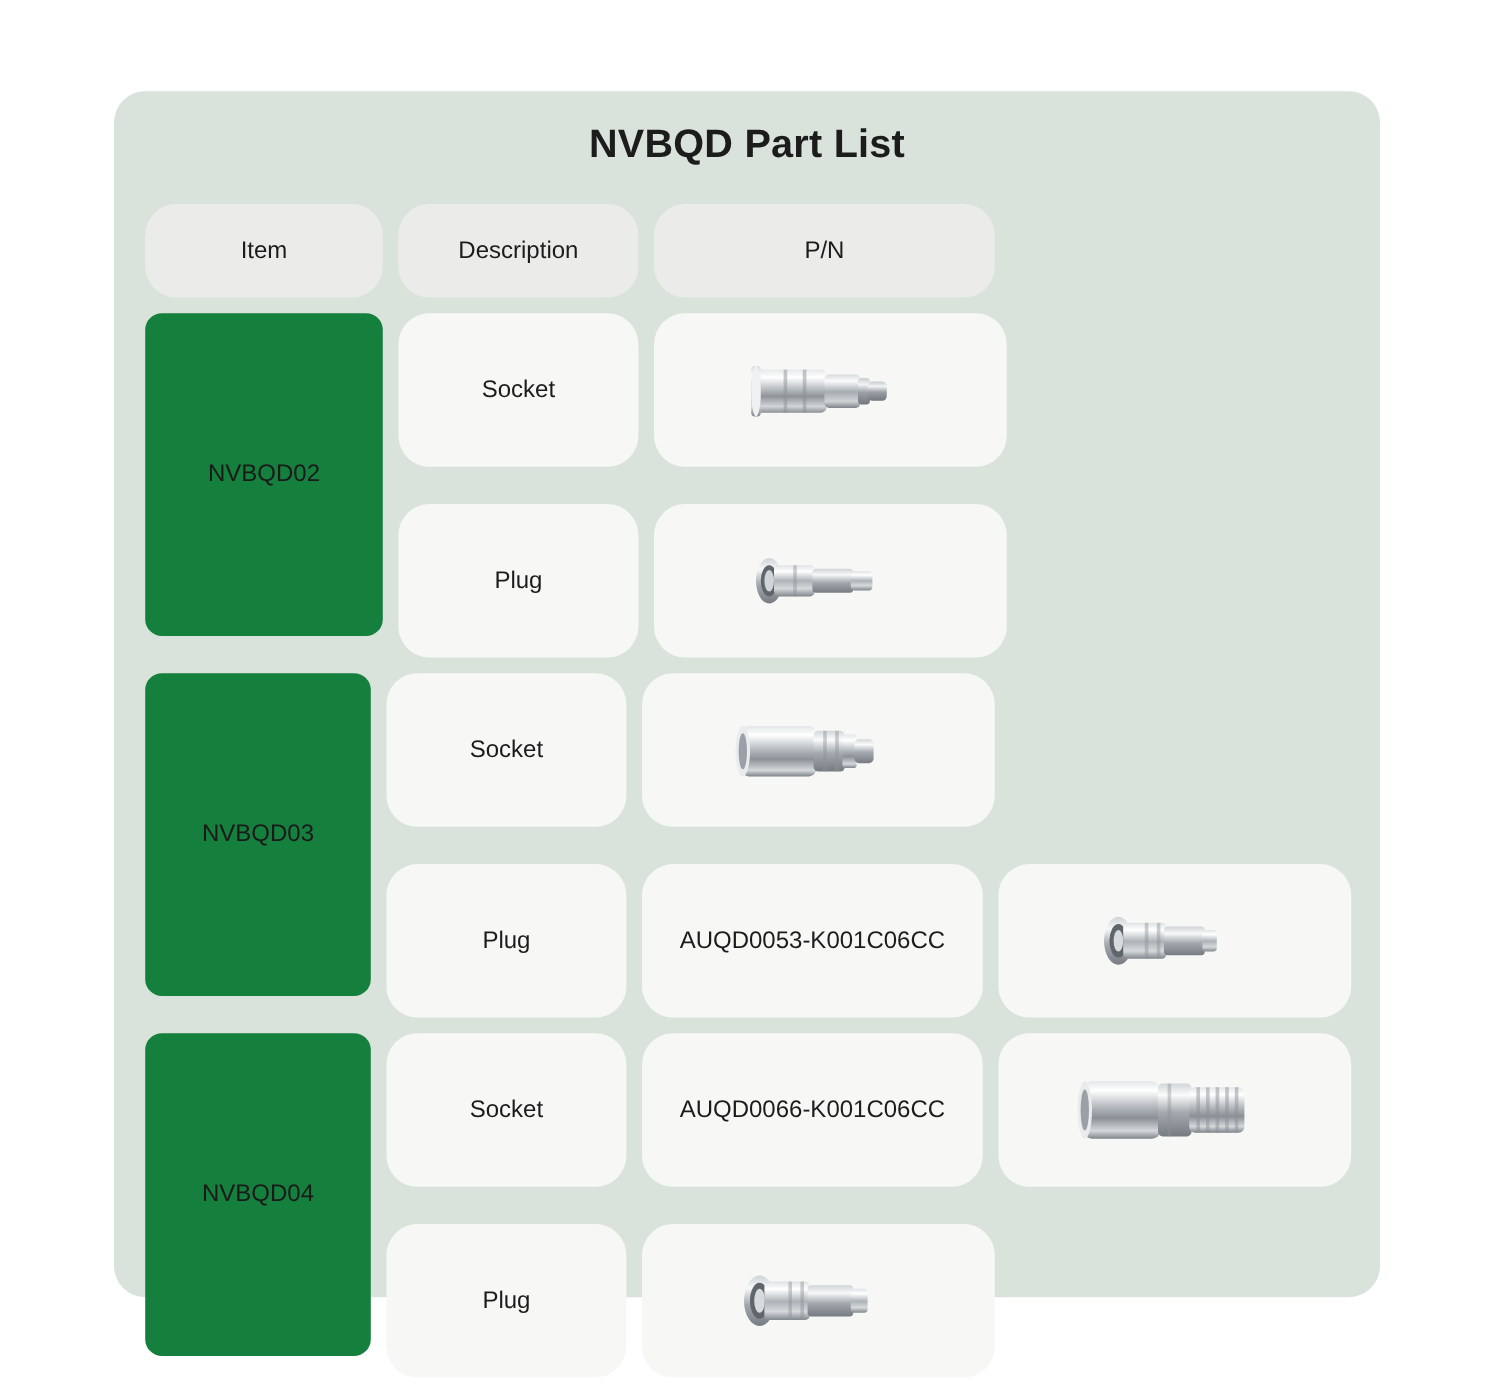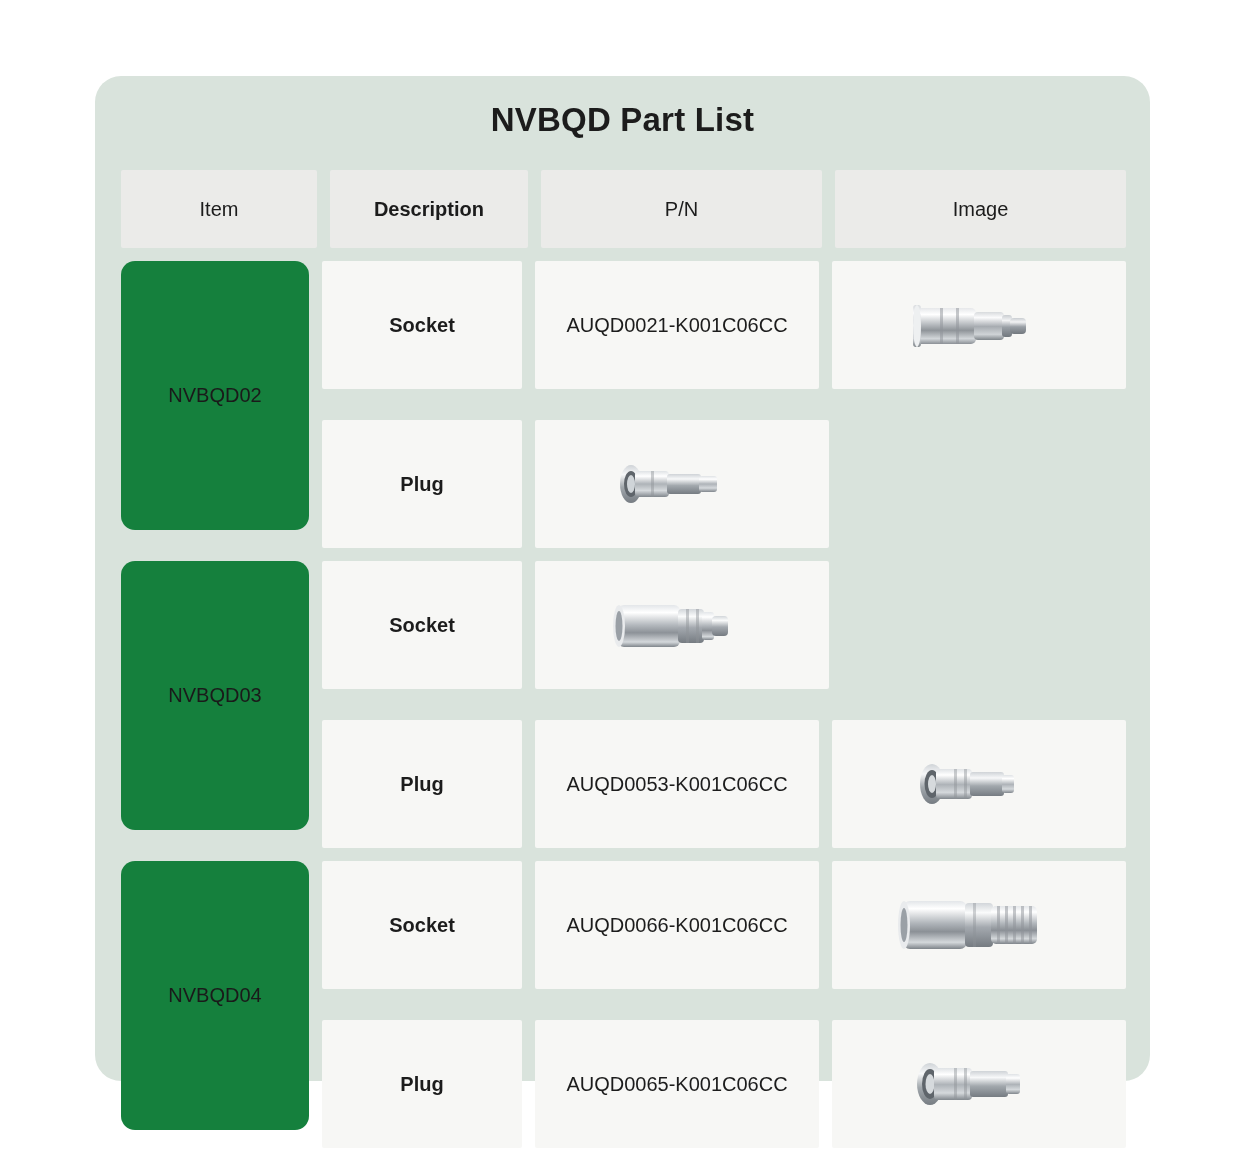--- a/index.html
+++ b/index.html
@@ -50,38 +50,38 @@
   }
 
   .row {
     display: flex;
     gap: 13px;
     margin-bottom: 13px;
   }
 
   .cell {
     background: #f7f7f5;
-    border-radius: 2px;
+    border-radius: 26px;
     display: flex;
     align-items: center;
     justify-content: center;
     box-sizing: border-box;
     font-size: 20px;
     color: #1c1c1c;
   }
 
   .head-cell {
     background: #ebebe9;
     height: 78px;
     font-size: 20px;
     color: #1c1c1c;
   }
 
   .c-item { width: 198px; }
-  .c-desc { width: 200px; font-weight: bold; }
+  .c-desc { width: 200px; }
   .c-pn   { width: 284px; }
   .c-img  { width: 294px; }
 
   
   .group {
     display: flex;
     gap: 13px;
     margin-bottom: 13px;
   }
   .group .item-cell {
@@ -126,30 +126,28 @@
   <div class="card">
 
     <div class="title">NVBQD Part List</div>
 
     <div class="table">
 
       <div class="row">
         <div class="cell head-cell c-item">Item</div>
         <div class="cell head-cell c-desc">Description</div>
         <div class="cell head-cell c-pn">P/N</div>
-        <div class="cell head-cell c-img">Image</div>
       </div>
 
       <div class="group">
         <div class="item-cell">NVBQD02</div>
         <div class="subrows">
 
           <div class="subrow">
             <div class="cell c-desc">Socket</div>
-            <div class="cell c-pn">AUQD0021-K001C06CC</div>
             <div class="cell c-img img-cell">
               <svg class="part-svg" width="150" height="78" viewBox="0 0 150 78">
                 <defs>
                   <linearGradient id="g1" x1="0" y1="0" x2="0" y2="1">
                     <stop offset="0%" stop-color="#e6e8ea"></stop>
                     <stop offset="18%" stop-color="#ffffff"></stop>
                     <stop offset="45%" stop-color="#b9bdc1"></stop>
                     <stop offset="62%" stop-color="#8f9499"></stop>
                     <stop offset="85%" stop-color="#d2d6d9"></stop>
                     <stop offset="100%" stop-color="#8b9096"></stop>
@@ -319,21 +317,20 @@
                 <rect x="124" y="27" width="3" height="38" fill="#8d9297" opacity="0.5"></rect>
                 <rect x="132" y="27" width="3" height="38" fill="#8d9297" opacity="0.5"></rect>
                 <rect x="140" y="27" width="3" height="38" fill="#8d9297" opacity="0.5"></rect>
                 <rect x="84" y="24" width="3" height="44" fill="#8d9297" opacity="0.4"></rect>
               </svg>
             </div>
           </div>
 
           <div class="subrow">
             <div class="cell c-desc">Plug</div>
-            <div class="cell c-pn">AUQD0065-K001C06CC</div>
             <div class="cell c-img img-cell">
               <svg class="part-svg" width="155" height="82" viewBox="0 0 155 82">
                 <defs>
                   <linearGradient id="r1" x1="0" y1="0" x2="0" y2="1">
                     <stop offset="0%" stop-color="#dfe2e5"></stop>
                     <stop offset="20%" stop-color="#ffffff"></stop>
                     <stop offset="52%" stop-color="#aeb3b8"></stop>
                     <stop offset="78%" stop-color="#d5d9dc"></stop>
                     <stop offset="100%" stop-color="#81878d"></stop>
                   </linearGradient>

